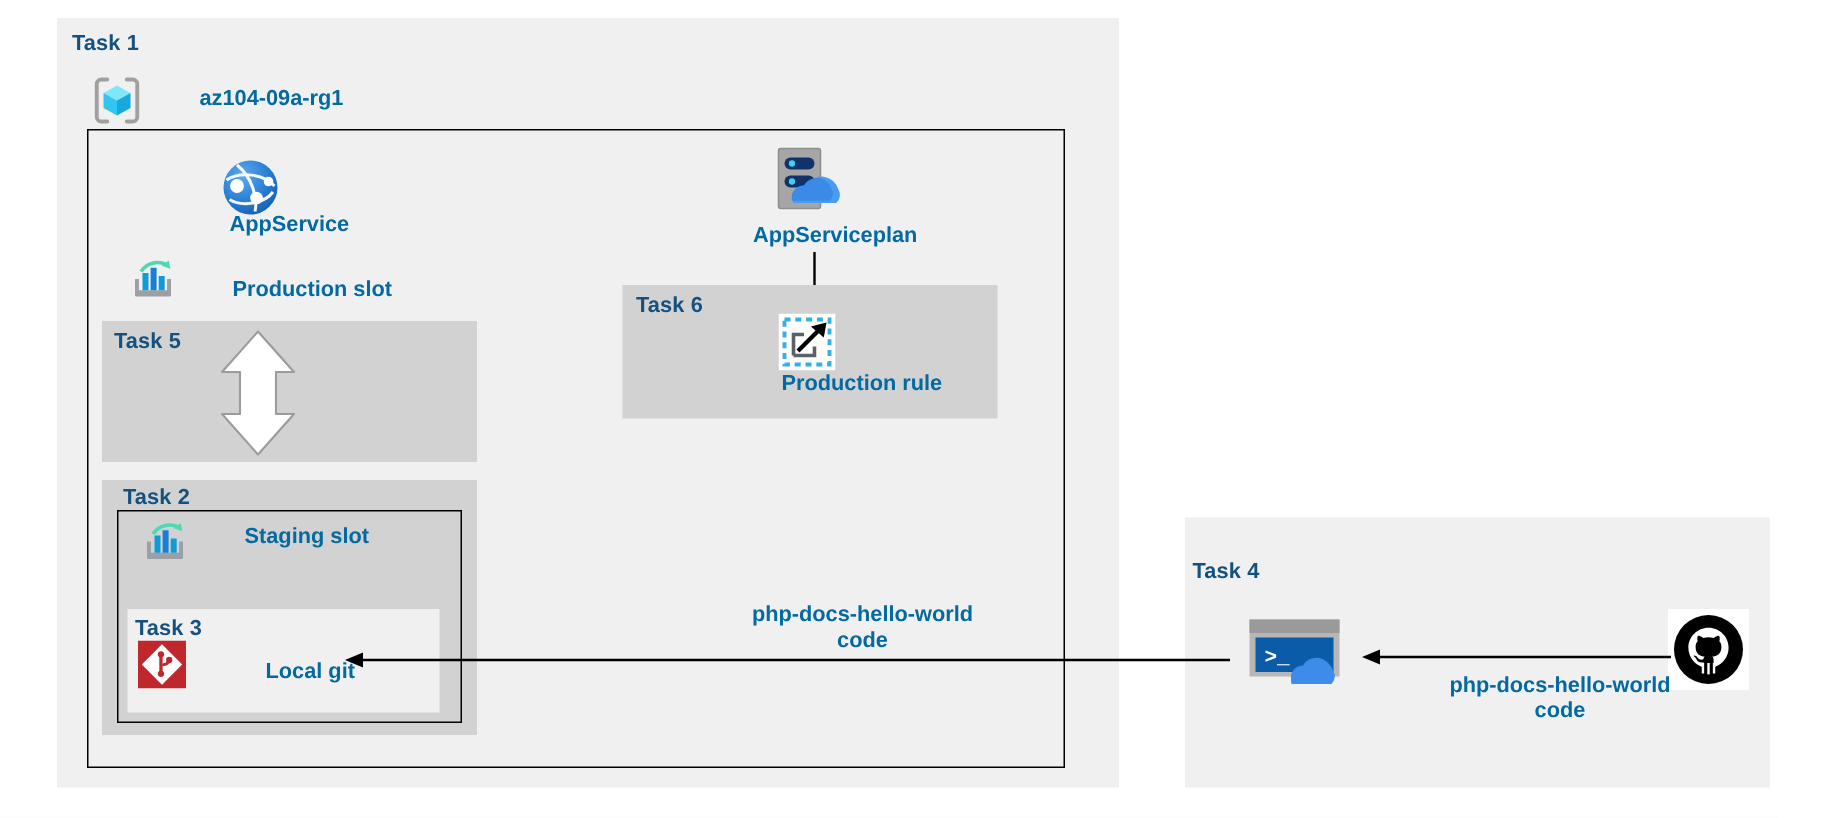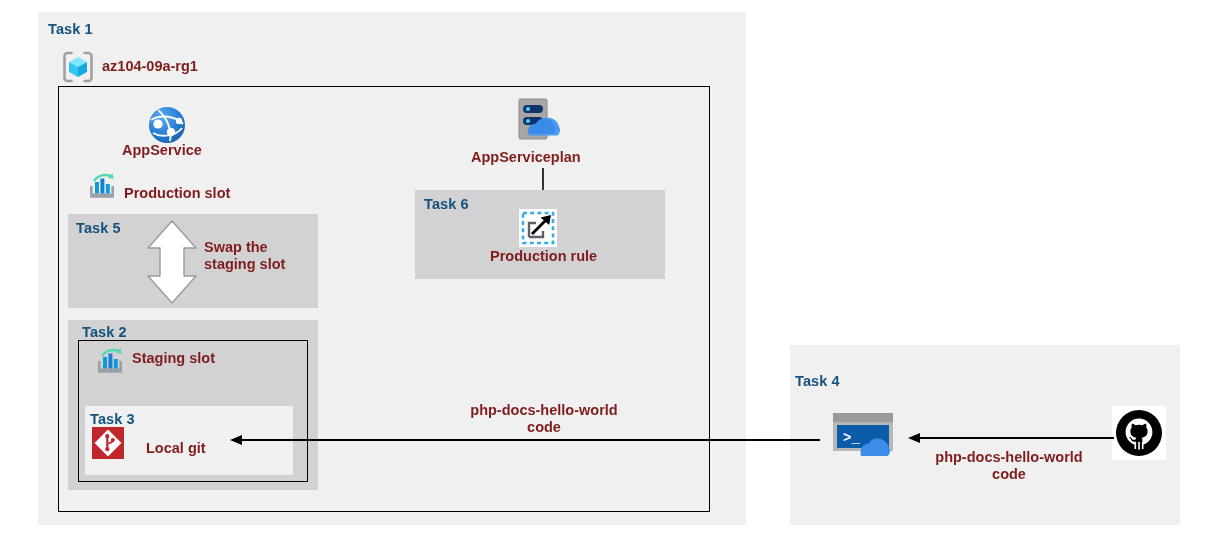--- a/index.html
+++ b/index.html
@@ -19,25 +19,26 @@
     position:absolute;
     color:#15517e;
     font-weight:bold;
     font-size:14.5px;
     letter-spacing:.1px;
     white-space:nowrap;
   }
 
   .node-label{
     position:absolute;
-    color:#7f1d1d;
+    color:#0369a1;
     font-weight:bold;
     font-size:14.5px;
     white-space:nowrap;
     line-height:17px;
+    margin-left:31px;
   }
   .node-label.center{text-align:center;white-space:normal;}
 
   .icon{position:absolute;}
   .icon svg{display:block;}
 
   
   .arrow-svg{position:absolute;overflow:visible;}
 </style>
 </head>
@@ -96,24 +97,20 @@
   <div class="node-label" style="left:124px;top:185px;">Production slot</div>
 
   <div class="box box-gray" style="left:68px;top:214px;width:250px;height:94px;"></div>
   <div class="task-label" style="left:76px;top:220px;">Task 5</div>
 
   <div class="icon" style="left:146px;top:220px;">
     <svg width="52" height="84" viewBox="0 0 52 84">
       <polygon points="26,1 50,28 38,28 38,56 50,56 26,83 2,56 14,56 14,28 2,28" fill="#ffffff" stroke="#9b9b9b" stroke-width="1.4" stroke-linejoin="round"></polygon>
     </svg>
   </div>
-  <div class="node-label center" style="left:204px;top:239px;width:118px;text-align:left;">
-    <div>Swap the</div>
-    <div>staging slot</div>
-  </div>
 
   <div class="box box-gray" style="left:68px;top:320px;width:250px;height:170px;"></div>
   <div class="task-label" style="left:82px;top:324px;">Task 2</div>
 
   <div class="box box-outline" style="left:78px;top:340px;width:230px;height:142px;"></div>
 
   <div class="icon" style="left:96px;top:348px;">
     <svg width="30" height="28" viewBox="0 0 30 28">
       <rect x="2" y="20.5" width="24" height="4.2" rx="1" fill="#9aa0a6"></rect>
       <rect x="2" y="13" width="2.6" height="8" fill="#9aa0a6"></rect>

